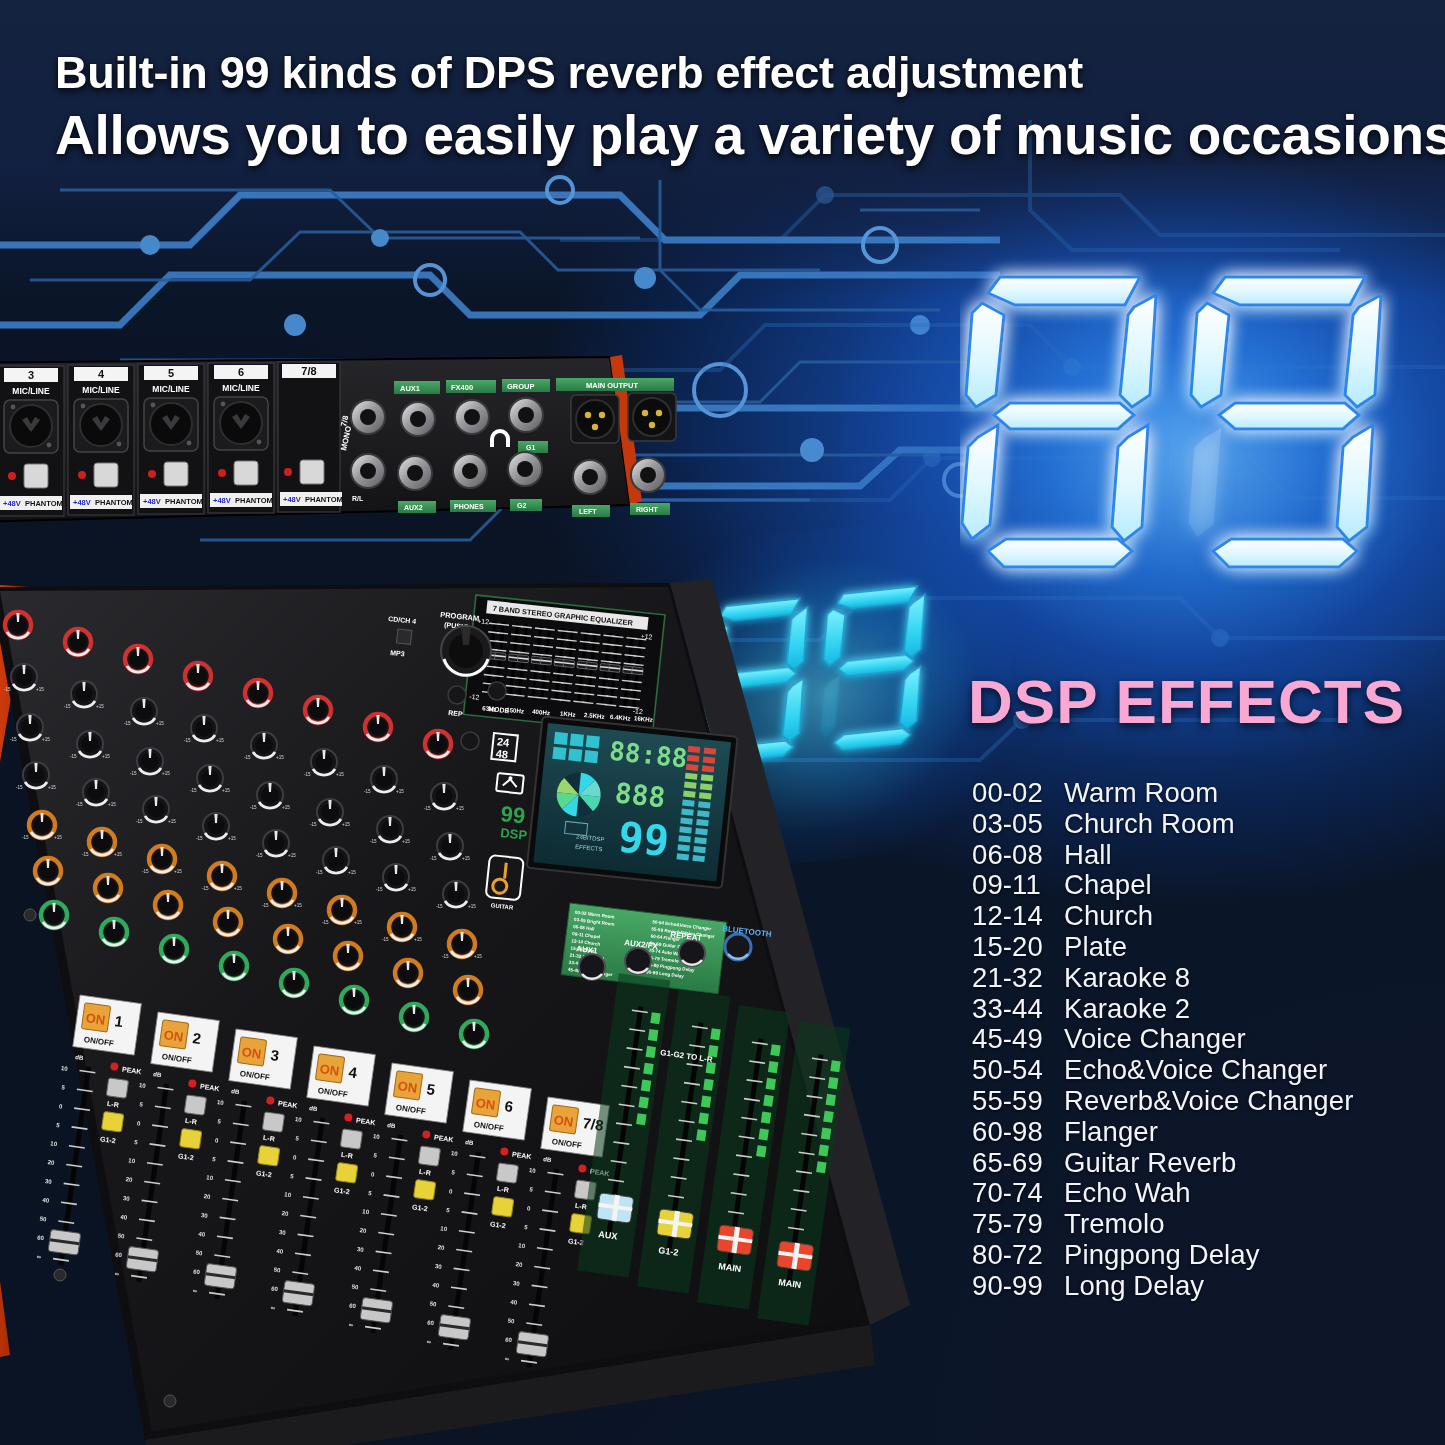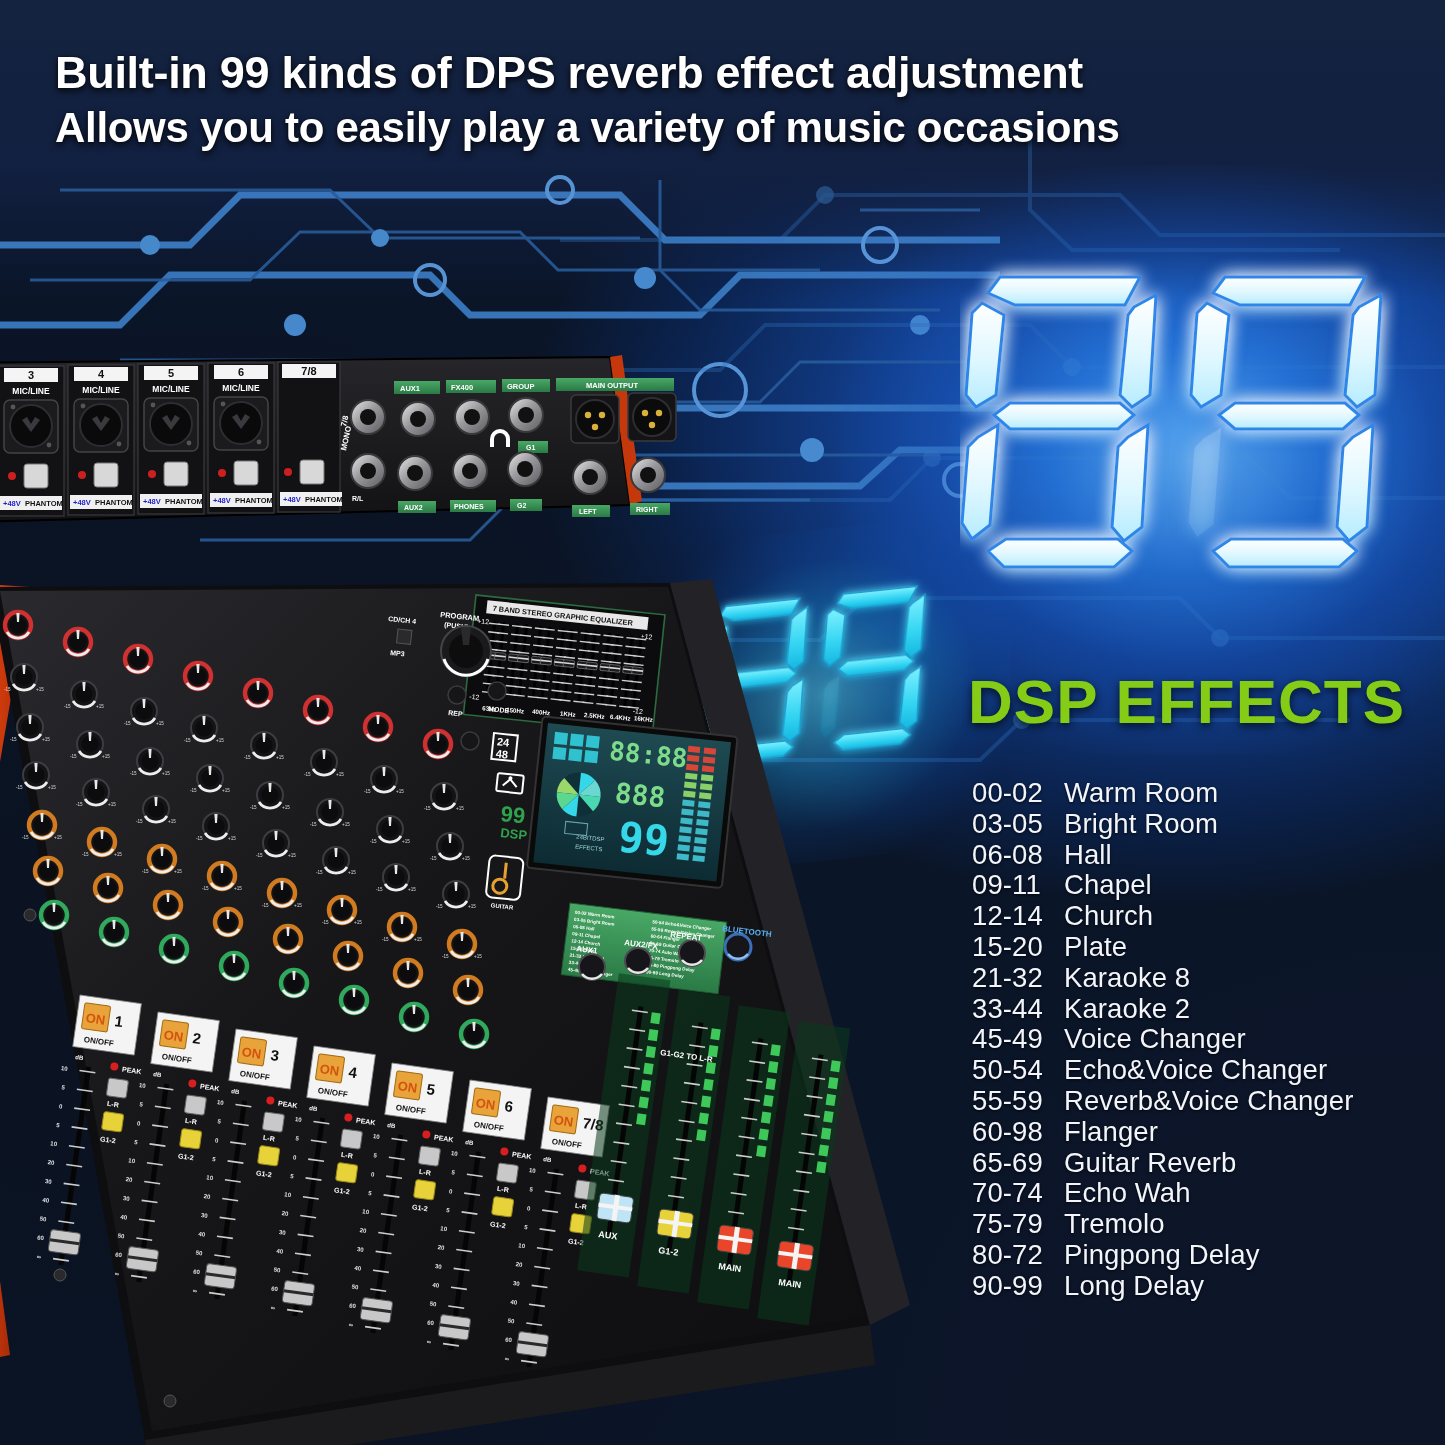--- a/index.html
+++ b/index.html
@@ -36,21 +36,21 @@
 
   
   .headline{
     position:absolute;left:45px;top:44px;width:1370px;
     color:#ffffff;font-weight:bold;font-size:45px;line-height:1.27;
     letter-spacing:-0.3px;
     text-shadow:0 3px 7px rgba(0,0,0,.85), 0 0 2px rgba(0,0,0,.6);
     margin-left:10px;
   }
   .headline div{white-space:nowrap;}
-  .hl2{font-size:42px;}
+  .hl2{font-size:55px;}
 
   
   .big99{
     position:absolute;left:960px;top:255px;width:450px;height:400px;
   }
   .glow99{
     position:absolute;left:-120px;top:-90px;width:700px;height:590px;
     background:radial-gradient(ellipse at 50% 50%, rgba(120,200,255,.55) 0%, rgba(40,130,235,.45) 28%, rgba(20,80,190,.28) 50%, rgba(10,40,110,0) 75%);
   }
   .seg-wrap{position:absolute;inset:0;}
@@ -59,21 +59,21 @@
     transform:rotate(-6deg) skewX(-7deg);
   }
   .glow99s{
     position:absolute;left:-70px;top:-55px;width:380px;height:330px;
     background:radial-gradient(ellipse at 50% 50%, rgba(90,225,255,.5) 0%, rgba(35,170,240,.34) 33%, rgba(15,90,190,.16) 58%, rgba(10,40,110,0) 78%);
   }
 
   
   .dsp-title{
     position:absolute;left:968px;top:666px;
-    font-size:62px;font-weight:bold;color:#84cc16;letter-spacing:1px;
+    font-size:62px;font-weight:bold;color:#f9a8d4;letter-spacing:1px;
     text-shadow:0 3px 9px rgba(0,0,0,.7);
   }
 
   
   .fxlist{
     position:absolute;left:972px;top:778px;width:470px;
     color:#f2f5fb;font-size:27.5px;line-height:30.8px;
     text-shadow:0 1px 3px rgba(0,0,0,.75);
     letter-spacing:.1px;
   }
@@ -229,21 +229,21 @@
         <polygon points="90,98 101,92 98,146 88,153 81,146 85,104"></polygon>
         <polygon points="15,159 25,152 84,152 92,159 82,167 24,167"></polygon>
       </g>
     </svg>
   </div>
 
   <div class="dsp-title">DSP EFFECTS</div>
 
   <div class="fxlist" id="fxlist">
       <div class="fxrow"><span class="rng">00-02</span><span>Warm Room</span></div>
-      <div class="fxrow"><span class="rng">03-05</span><span>Bright Room</span></div>
+      <div class="fxrow"><span class="rng">03-05</span><span>Church Room</span></div>
       <div class="fxrow"><span class="rng">06-08</span><span>Hall</span></div>
       <div class="fxrow"><span class="rng">09-11</span><span>Chapel</span></div>
       <div class="fxrow"><span class="rng">12-14</span><span>Church</span></div>
       <div class="fxrow"><span class="rng">15-20</span><span>Plate</span></div>
       <div class="fxrow"><span class="rng">21-32</span><span>Karaoke 8</span></div>
       <div class="fxrow"><span class="rng">33-44</span><span>Karaoke 2</span></div>
       <div class="fxrow"><span class="rng">45-49</span><span>Voice Changer</span></div>
       <div class="fxrow"><span class="rng">50-54</span><span>Echo&amp;Voice Changer</span></div>
       <div class="fxrow"><span class="rng">55-59</span><span>Reverb&amp;Voice Changer</span></div>
       <div class="fxrow"><span class="rng">60-98</span><span>Flanger</span></div>

